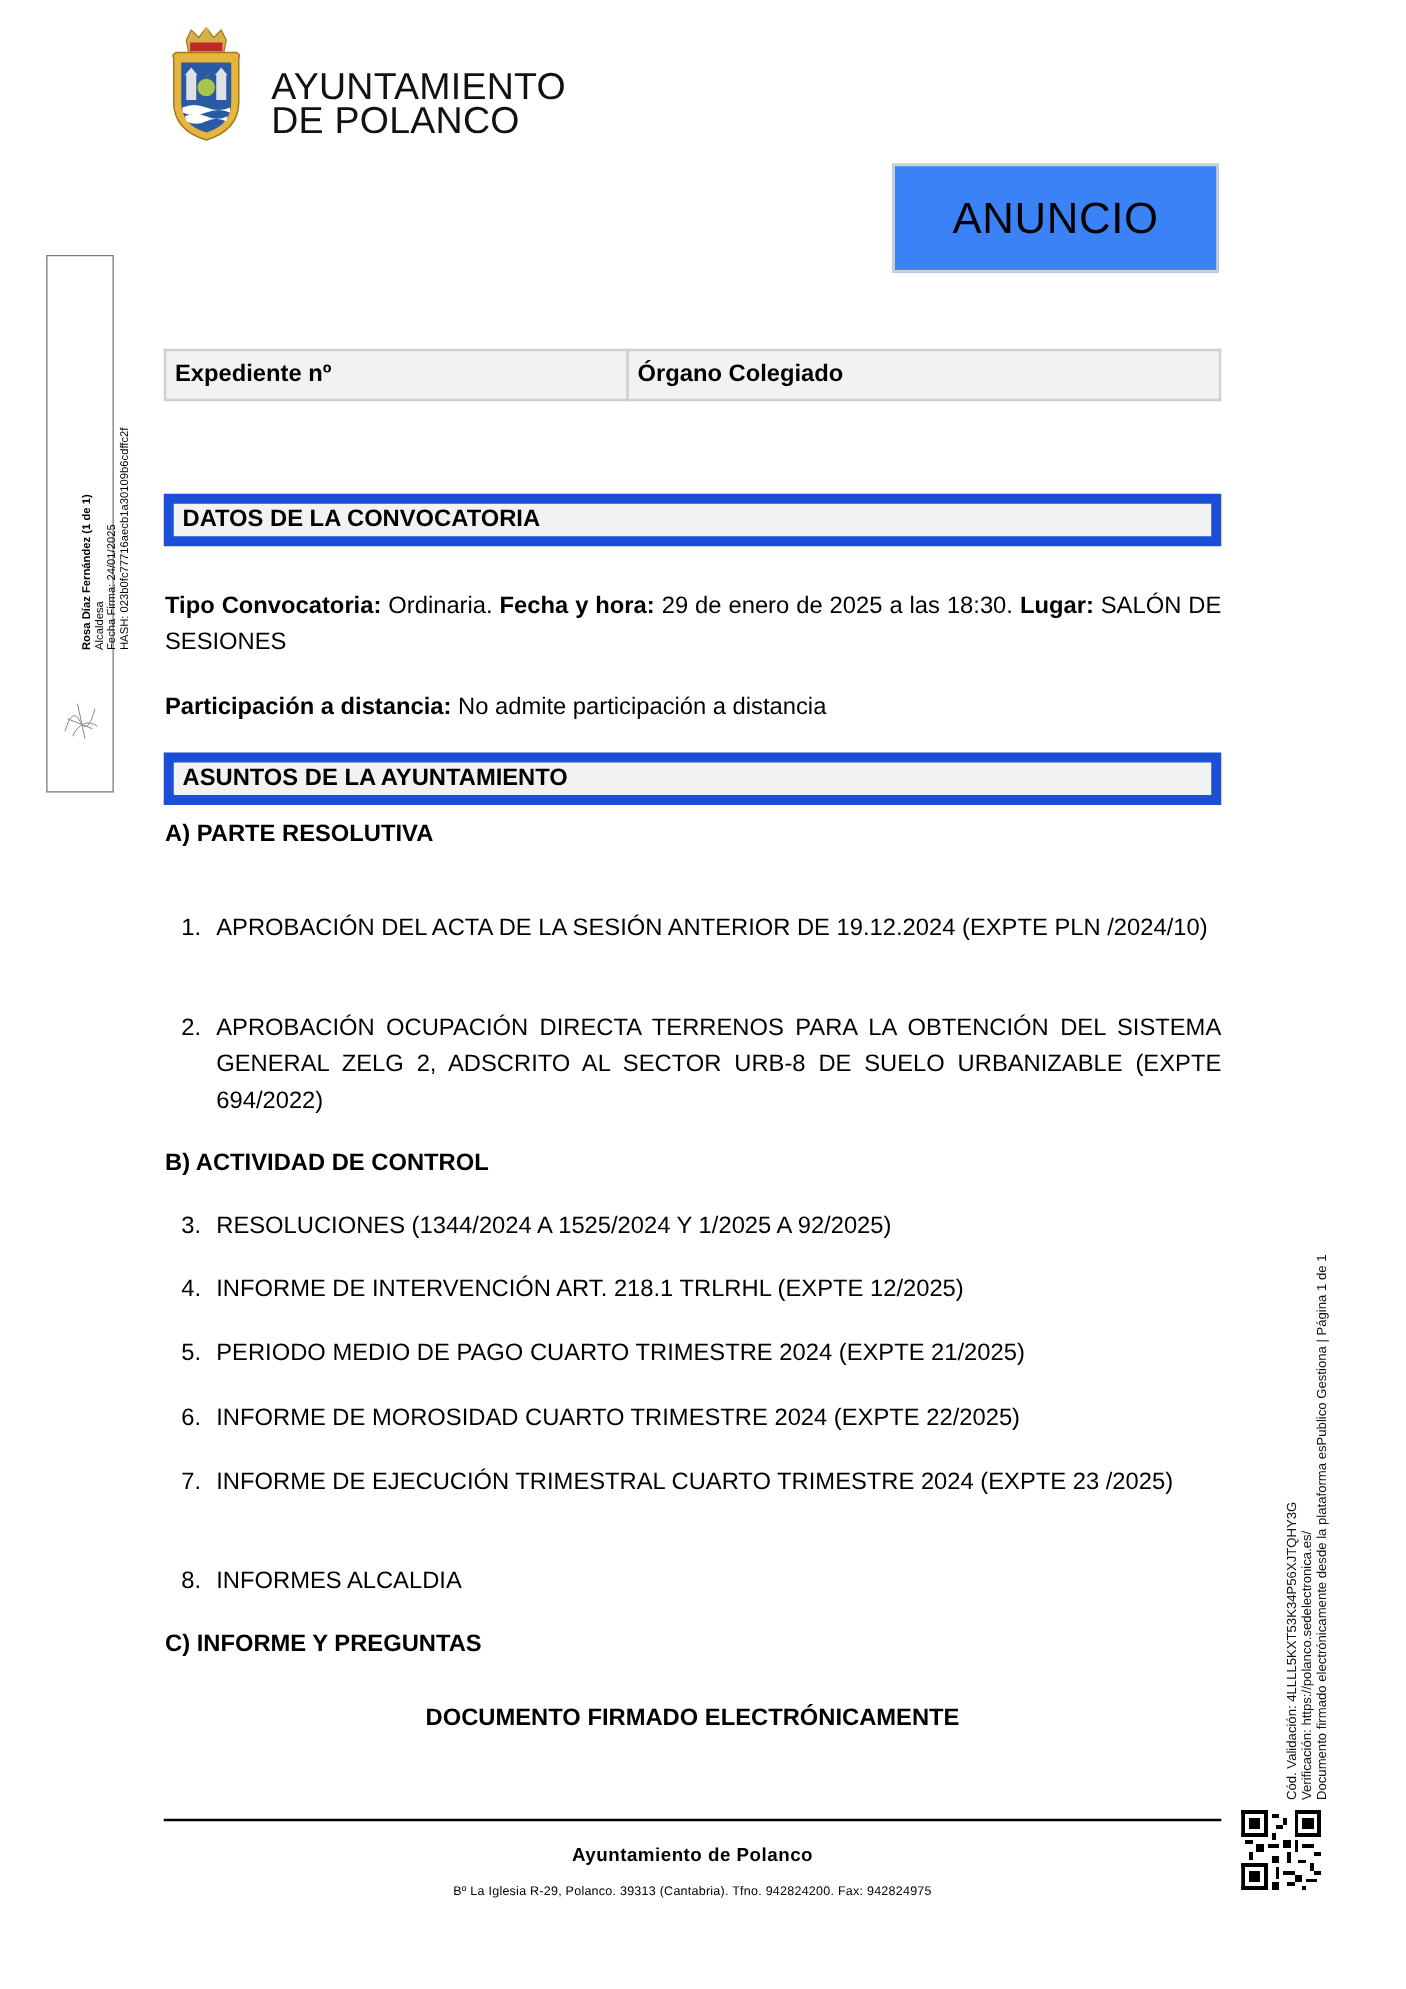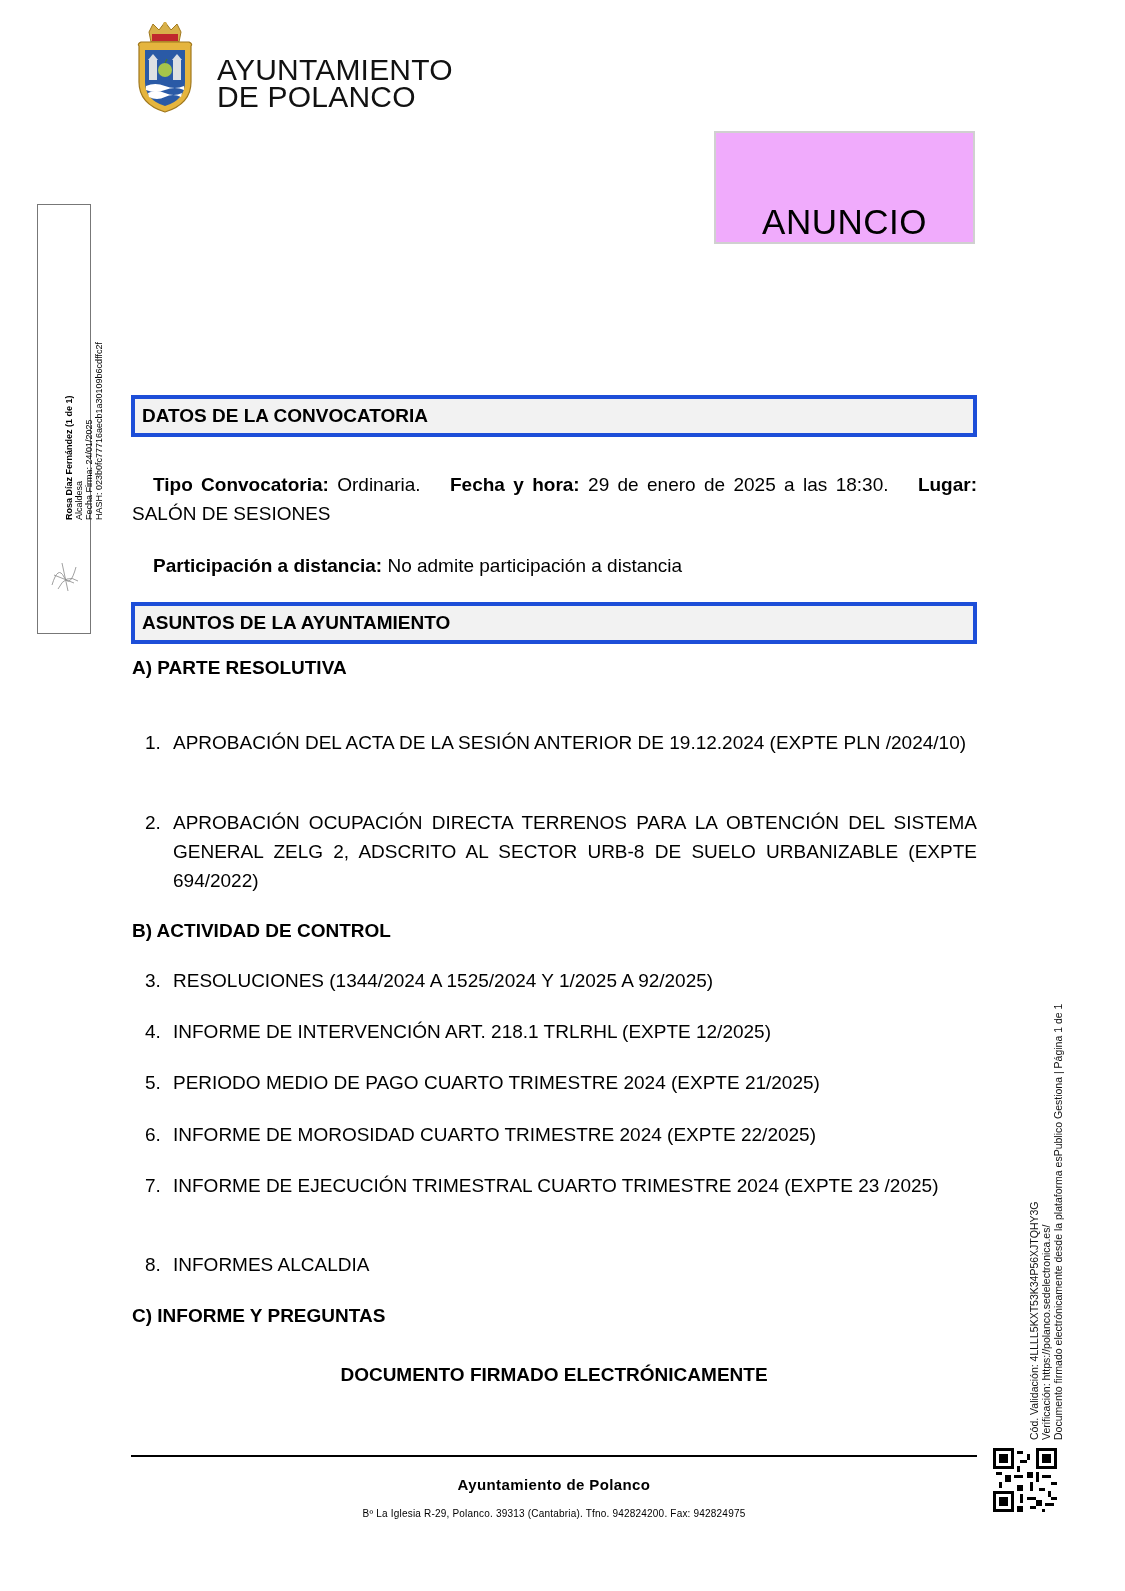--- a/index.html
+++ b/index.html
@@ -5,35 +5,35 @@
   html, body { margin: 0; padding: 0; background: #ffffff; }
   body { width: 1125px; height: 1591px; position: relative; overflow: hidden;
          font-family: "Liberation Sans", sans-serif; color: #000; }
   .abs { position: absolute; }
 
   
   #logo { left: 135px; top: 22px; width: 60px; height: 95px; }
   #logo-text { left: 217px; top: 56px; font-size: 30px; line-height: 27px; color: #111; letter-spacing: 0.2px; }
 
   
-  #anuncio-box { left: 714px; top: 131px; width: 261px; height: 113px; background: #f0abfc;
-                 border: 2px solid #d0d0d0; box-sizing: border-box; display: flex; align-items: flex-end; justify-content: center; }
+  #anuncio-box { left: 714px; top: 131px; width: 261px; height: 87px; background: #3b82f6;
+                 border: 2px solid #d0d0d0; box-sizing: border-box; display: flex; align-items: center; justify-content: center; }
   #anuncio-box span { font-size: 35px; letter-spacing: 0.5px; }
 
   
   #exp-table { left: 131px; top: 279px; width: 846px; border-collapse: collapse; font-size: 19px; }
   #exp-table td { border: 2px solid #d0d0d0; height: 38px; padding: 0 7px; vertical-align: middle; }
   #exp-table tr.head td { background: #f2f2f2; font-weight: bold; }
   #exp-table td.c1 { width: 354px; }
 
-  .section-bar { left: 131px; width: 846px; height: 42px; background: #f2f2f2; border: 4px solid #1d4ed8;
+  .section-bar { left: 131px; width: 846px; height: 42px; background: #f2f2f2; border: 8px solid #1d4ed8;
                  box-sizing: border-box; font-size: 19px; font-weight: bold; padding-left: 7px; display: flex; align-items: center; }
 
   .para { left: 132px; width: 845px; font-size: 19px; line-height: 29px; text-align: justify; }
-  .para b { font-weight: bold; margin-left: 21px; }
+  .para b { font-weight: bold; }
 
   .subhead { left: 132px; font-size: 19px; font-weight: bold; }
 
   .item { left: 145px; width: 832px; font-size: 19px; line-height: 29px; display: flex; }
   .item .num { width: 28px; flex: none; }
   .item .txt { flex: 1; text-align: justify; text-align-last: left; }
 
   #firmado { left: 131px; width: 846px; top: 1364px; text-align: center; font-size: 19px; font-weight: bold; }
   #footer-rule { left: 131px; top: 1455px; width: 846px; height: 0; border-top: 2px solid #000; }
   #footer-name { left: 131px; width: 846px; top: 1476px; text-align: center; font-size: 15px; font-weight: bold; letter-spacing: 0.4px; }
@@ -71,20 +71,24 @@
   <div>AYUNTAMIENTO</div>
   <div>DE POLANCO</div>
 </div>
 
 <div id="anuncio-box" class="abs">
   <span>ANUNCIO</span>
 </div>
 
 <table id="exp-table" class="abs">
   <tbody>
+      <tr class="head">
+    <td class="c1">Expediente nº</td>
+    <td>Órgano Colegiado</td>
+  </tr>
 </tbody>
   </table>
 
 <div class="abs section-bar" style="top:395px;">
   <span>DATOS DE LA CONVOCATORIA</span>
 </div>
 
 <div class="abs para" style="top:470px;">
   <b>Tipo Convocatoria:</b>
   <span>Ordinaria.</span>

